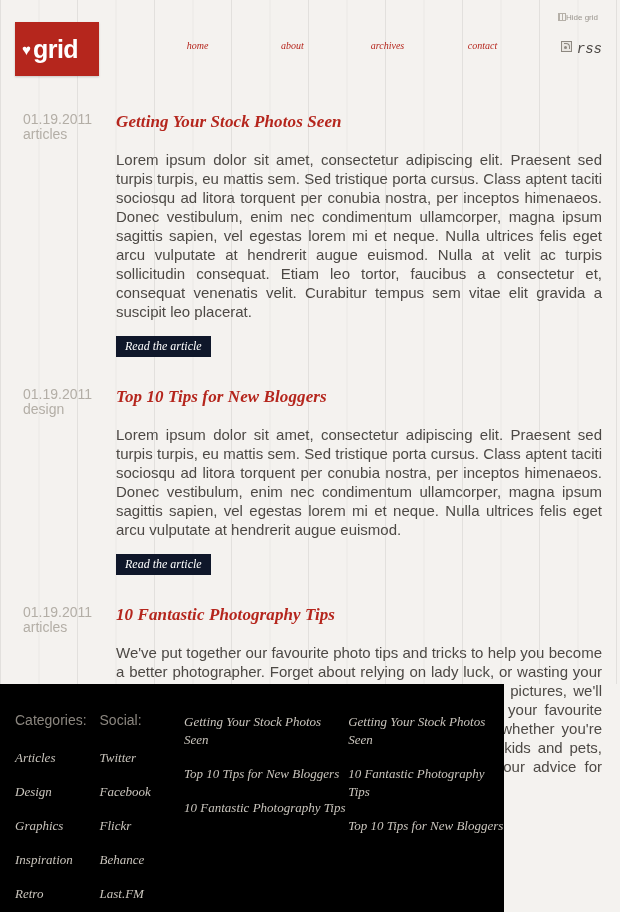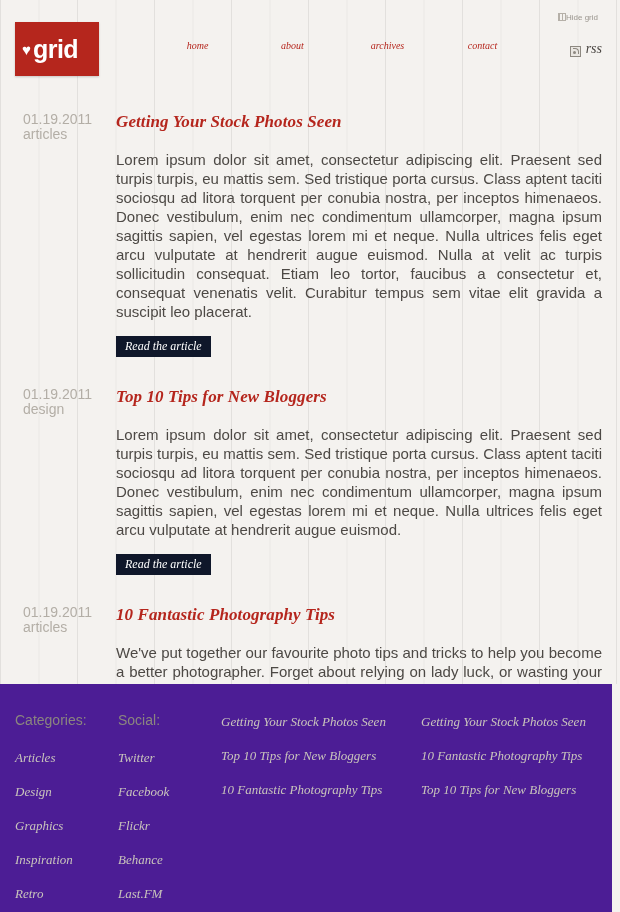--- a/index.html
+++ b/index.html
@@ -102,24 +102,24 @@
     font-family: "Liberation Serif", serif;
     font-style: italic;
     font-size: 10px;
     text-decoration: none;
   }
   .rss {
     position: absolute;
     right: 18px;
     top: 41px;
     display: flex;
-    align-items: flex-end;
+    align-items: flex-start;
     gap: 5px;
     color: #4a4642;
-    font-family: Liberation Serif, serif;
+    font-family: Liberation Mono, monospace;
     font-style: italic;
     font-size: 14px;
   }
   .rss .rss-icon {
     width: 11px; height: 11px;
     border: 1px solid #8d8880;
     background: #e9e6e1;
     position: relative;
     display: inline-block;
   }
@@ -196,23 +196,23 @@
     border: 0;
     cursor: pointer;
     line-height: 14px;
   }
 
   
   footer {
     position: absolute;
     left: 0;
     bottom: 0;
-    width: 612px;
+    width: 504px;
     height: 228px;
-    background: #4c1d95;
+    background: #000000;
     z-index: 3;
     padding-top: 28px;
   }
   .fcols {
     display: flex;
     padding-left: 15px;
   }
   .fcol { }
   .fcol.c1 { width: 103px; }
   .fcol.c2 { width: 103px; }

